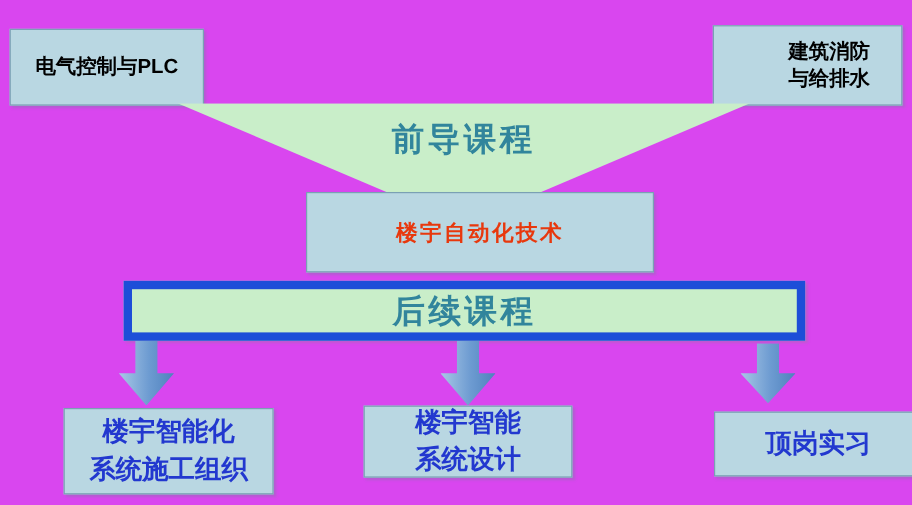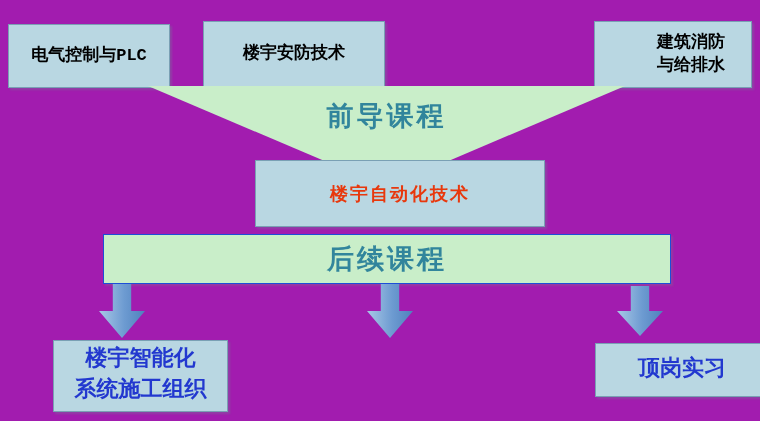--- a/index.html
+++ b/index.html
@@ -9,22 +9,22 @@
     --red-text: #e8380d;
     --blue-text: #2238cf;
     --arrow-fill: #4f81bd;
   }
   * { box-sizing: border-box; }
   body { margin: 0; background: #fff; }
   .canvas {
     position: relative;
     width: 760px;
     height: 421px;
-    background: #a21caf;
-    font-family: Liberation Mono, monospace;
+    background: #d946ef;
+    font-family: Liberation Sans, sans-serif;
     overflow: hidden;
   }
   .box {
     position: absolute;
     display: flex;
     align-items: center;
     justify-content: center;
     text-align: center;
     background: var(--box-fill);
     border: 1px solid #7aa0b4;
@@ -58,21 +58,21 @@
     left: 255px; top: 160px; width: 290px; height: 67px;
     color: var(--red-text);
     font-size: 18px;
     font-weight: bold;
     letter-spacing: 2px;
   }
   .bar {
     position: absolute;
     left: 103px; top: 234px; width: 568px; height: 50px;
     background: var(--green-fill);
-    border: 1px solid #1d4ed8;
+    border: 7px solid #1d4ed8;
     box-shadow: 2px 2px 2px rgba(120, 150, 120, 0.25);
     display: flex;
     align-items: center;
     justify-content: center;
   }
   .arrow {
     position: absolute;
     width: 46px; height: 54px;
     background: linear-gradient(to right, #a9c8e6 0%, #6d9bd1 55%, var(--arrow-fill) 100%);
     clip-path: polygon(30% 0, 70% 0, 70% 50%, 100% 50%, 50% 100%, 0 50%, 30% 50%);
@@ -87,23 +87,20 @@
   .c3 { left: 563px; top: 343px; width: 174px; height: 54px; margin-left: 32px; }
 </style>
 </head>
 <body>
 
 <div class="canvas">
 
   <div class="box top-box b1">
     <span>电气控制与PLC</span>
   </div>
-  <div class="box top-box b2">
-    <span>楼宇安防技术</span>
-  </div>
   <div class="box top-box b4">
     <span>建筑消防
 与给排水</span>
   </div>
 
   <div class="funnel">
     <span class="green-label">前导课程</span>
   </div>
 
   <div class="box center-box">
@@ -115,17 +112,21 @@
   </div>
 
   <div class="arrow a1"></div>
   <div class="arrow a2"></div>
   <div class="arrow a3"></div>
 
   <div class="box bottom-box c1">
     <span>楼宇智能化
 系统施工组织</span>
   </div>
+  <div class="box bottom-box c2">
+    <span>楼宇智能
+系统设计</span>
+  </div>
   <div class="box bottom-box c3">
     <span>顶岗实习</span>
   </div>
 
 </div>
 
 </body></html>

